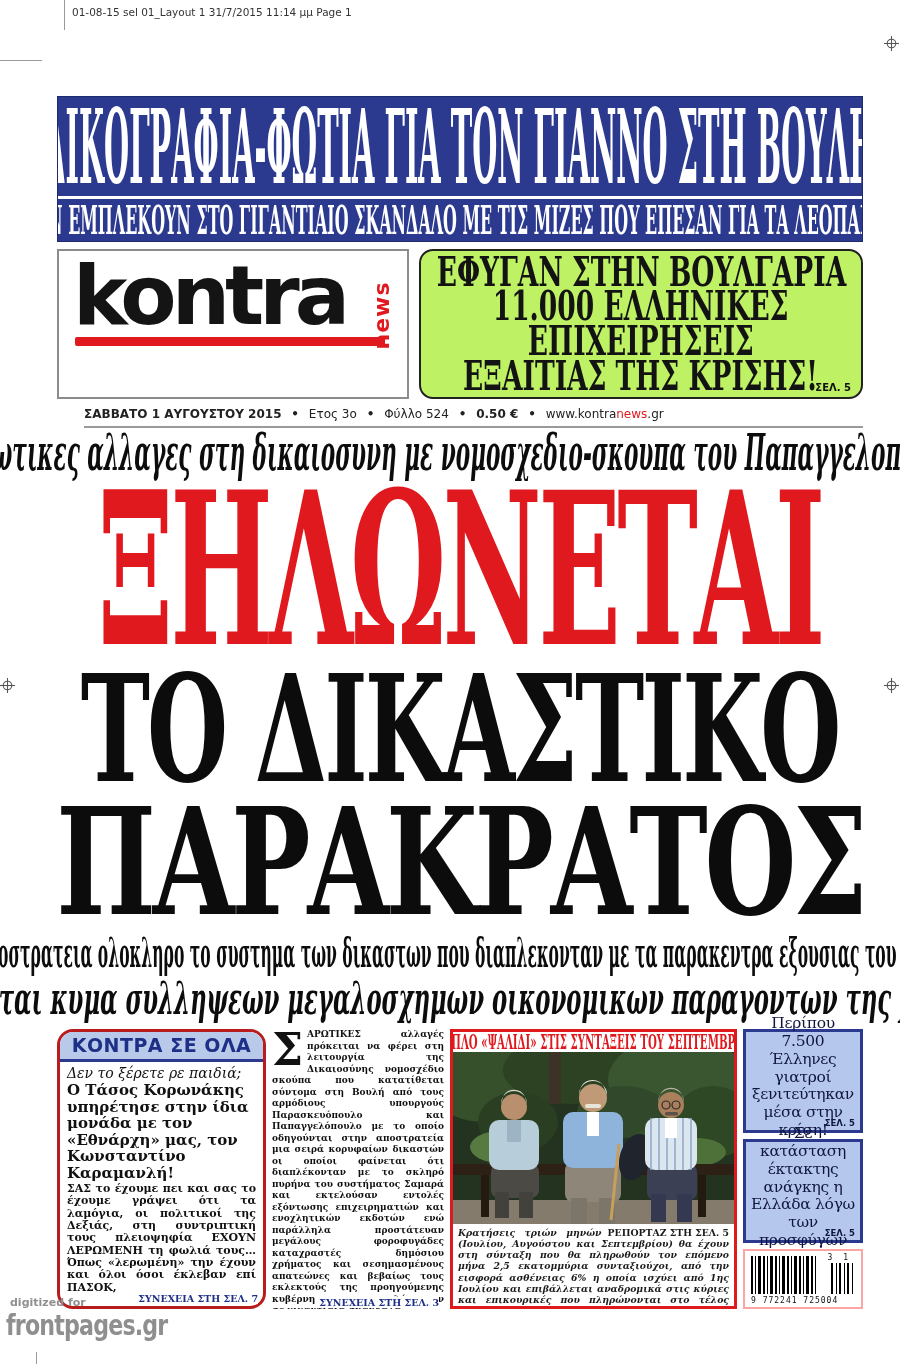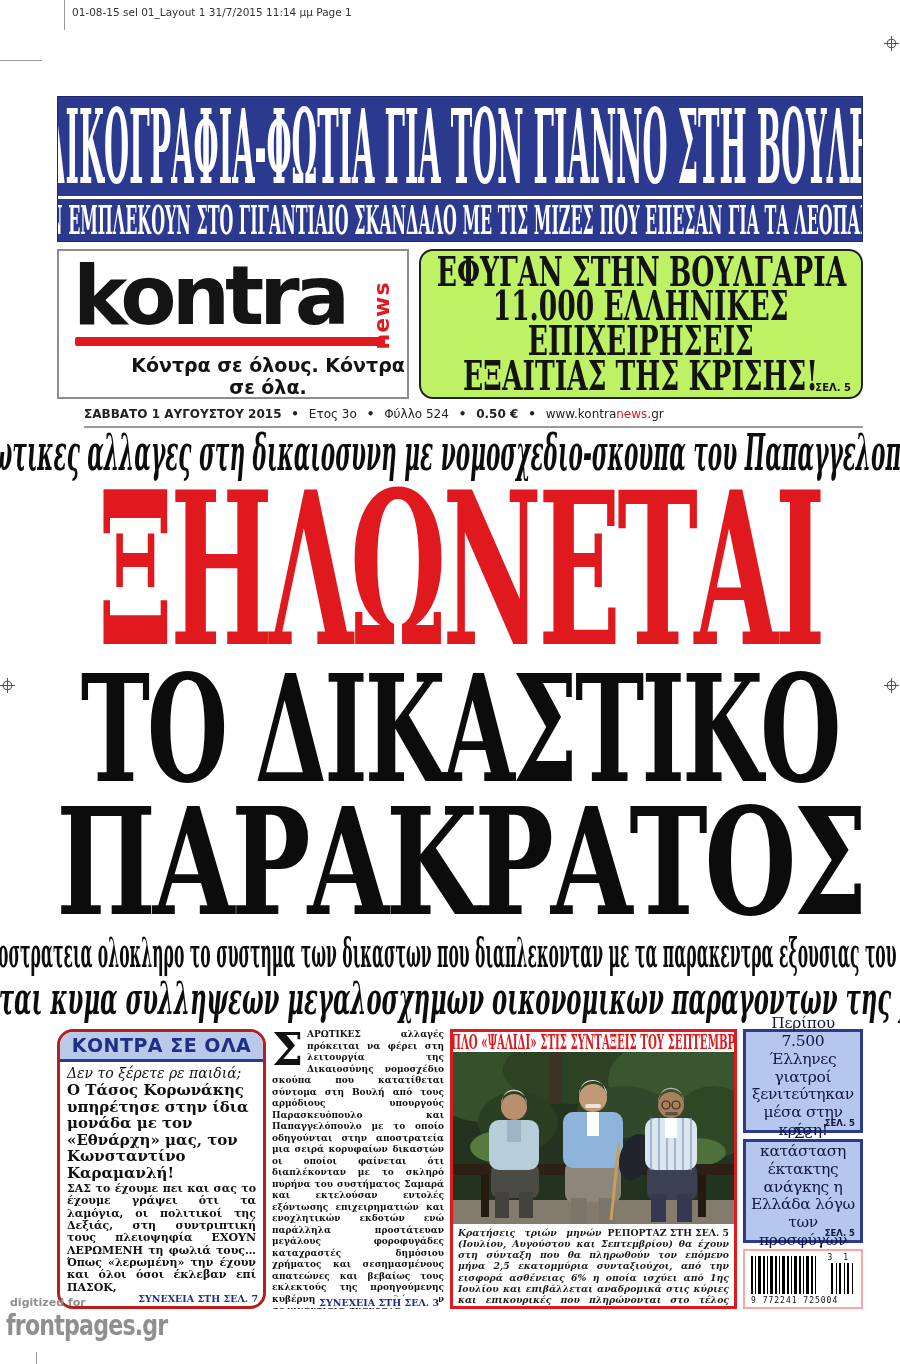--- a/index.html
+++ b/index.html
@@ -179,21 +179,20 @@
       <div class="banner-l2">
         <span class="fit">ΤΟΝ ΕΜΠΛΕΚΟΥΝ ΣΤΟ ΓΙΓΑΝΤΙΑΙΟ ΣΚΑΝΔΑΛΟ ΜΕ ΤΙΣ ΜΙΖΕΣ ΠΟΥ ΕΠΕΣΑΝ ΓΙΑ ΤΑ ΛΕΟΠΑΡΝΤ</span>
       </div>
     </div>
 
     <div class="mast-row">
       <div class="logo-box">
         <div class="logo-text">kontra</div>
         <div class="logo-news">news</div>
         <div class="logo-underline"></div>
-        <div class="tagline">Κόντρα σε όλους. Κόντρα σε όλα.</div>
       </div>
       <div class="promo-yellow">
         <span class="fit">ΕΦΥΓΑΝ ΣΤΗΝ ΒΟΥΛΓΑΡΙΑ</span>
         <span class="fit">11.000 ΕΛΛΗΝΙΚΕΣ</span>
         <span class="fit">ΕΠΙΧΕΙΡΗΣΕΙΣ</span>
         <span class="fit">ΕΞΑΙΤΙΑΣ ΤΗΣ ΚΡΙΣΗΣ!</span>
         <span class="pageref">ΣΕΛ. 5</span>
       </div>
     </div>
 

